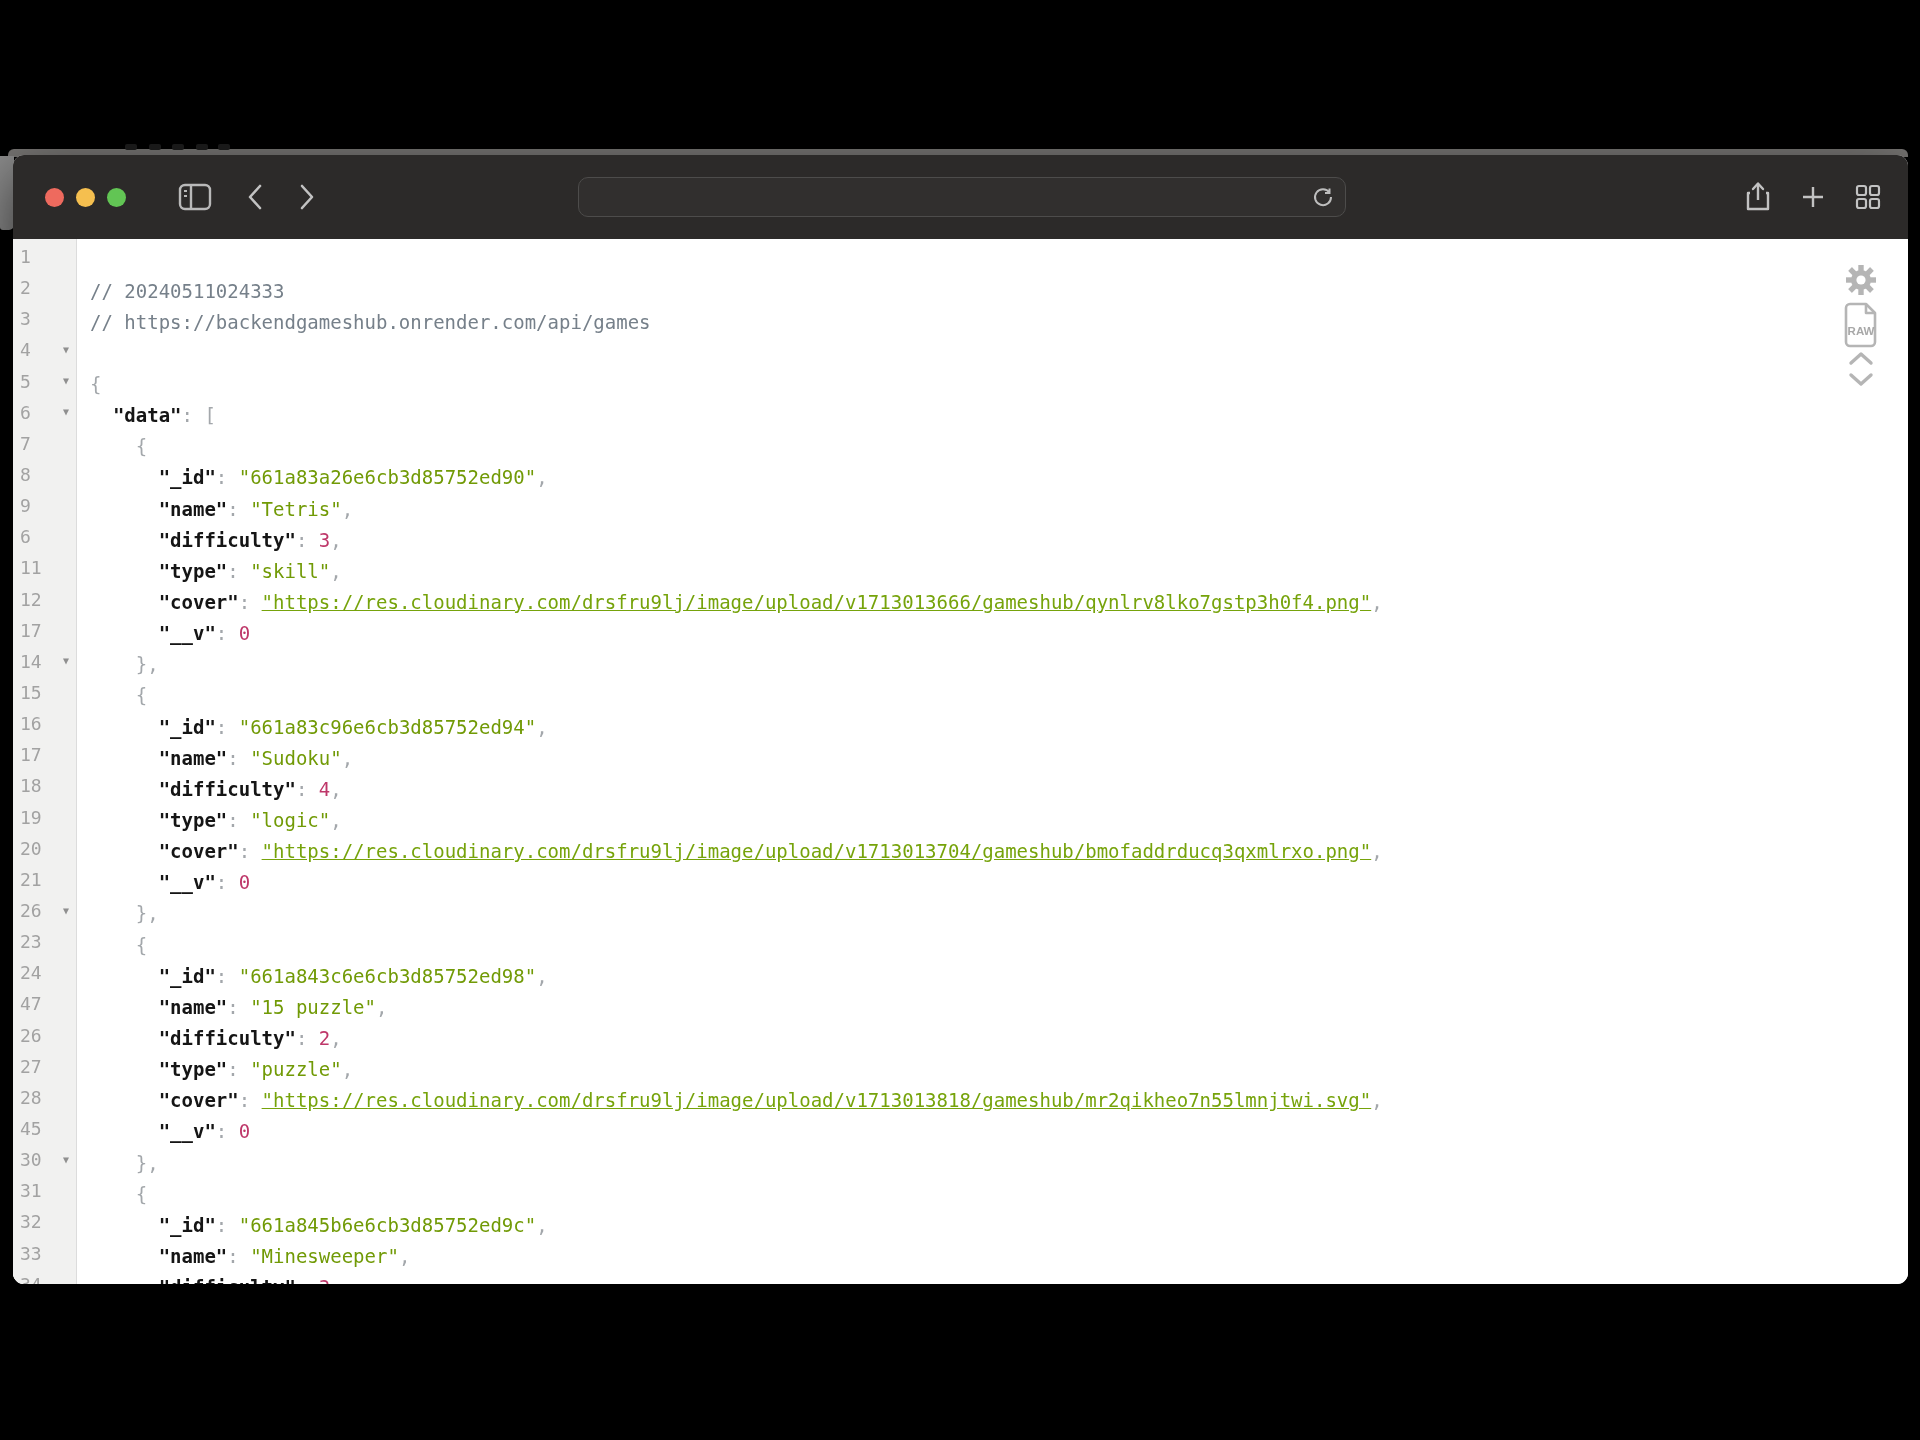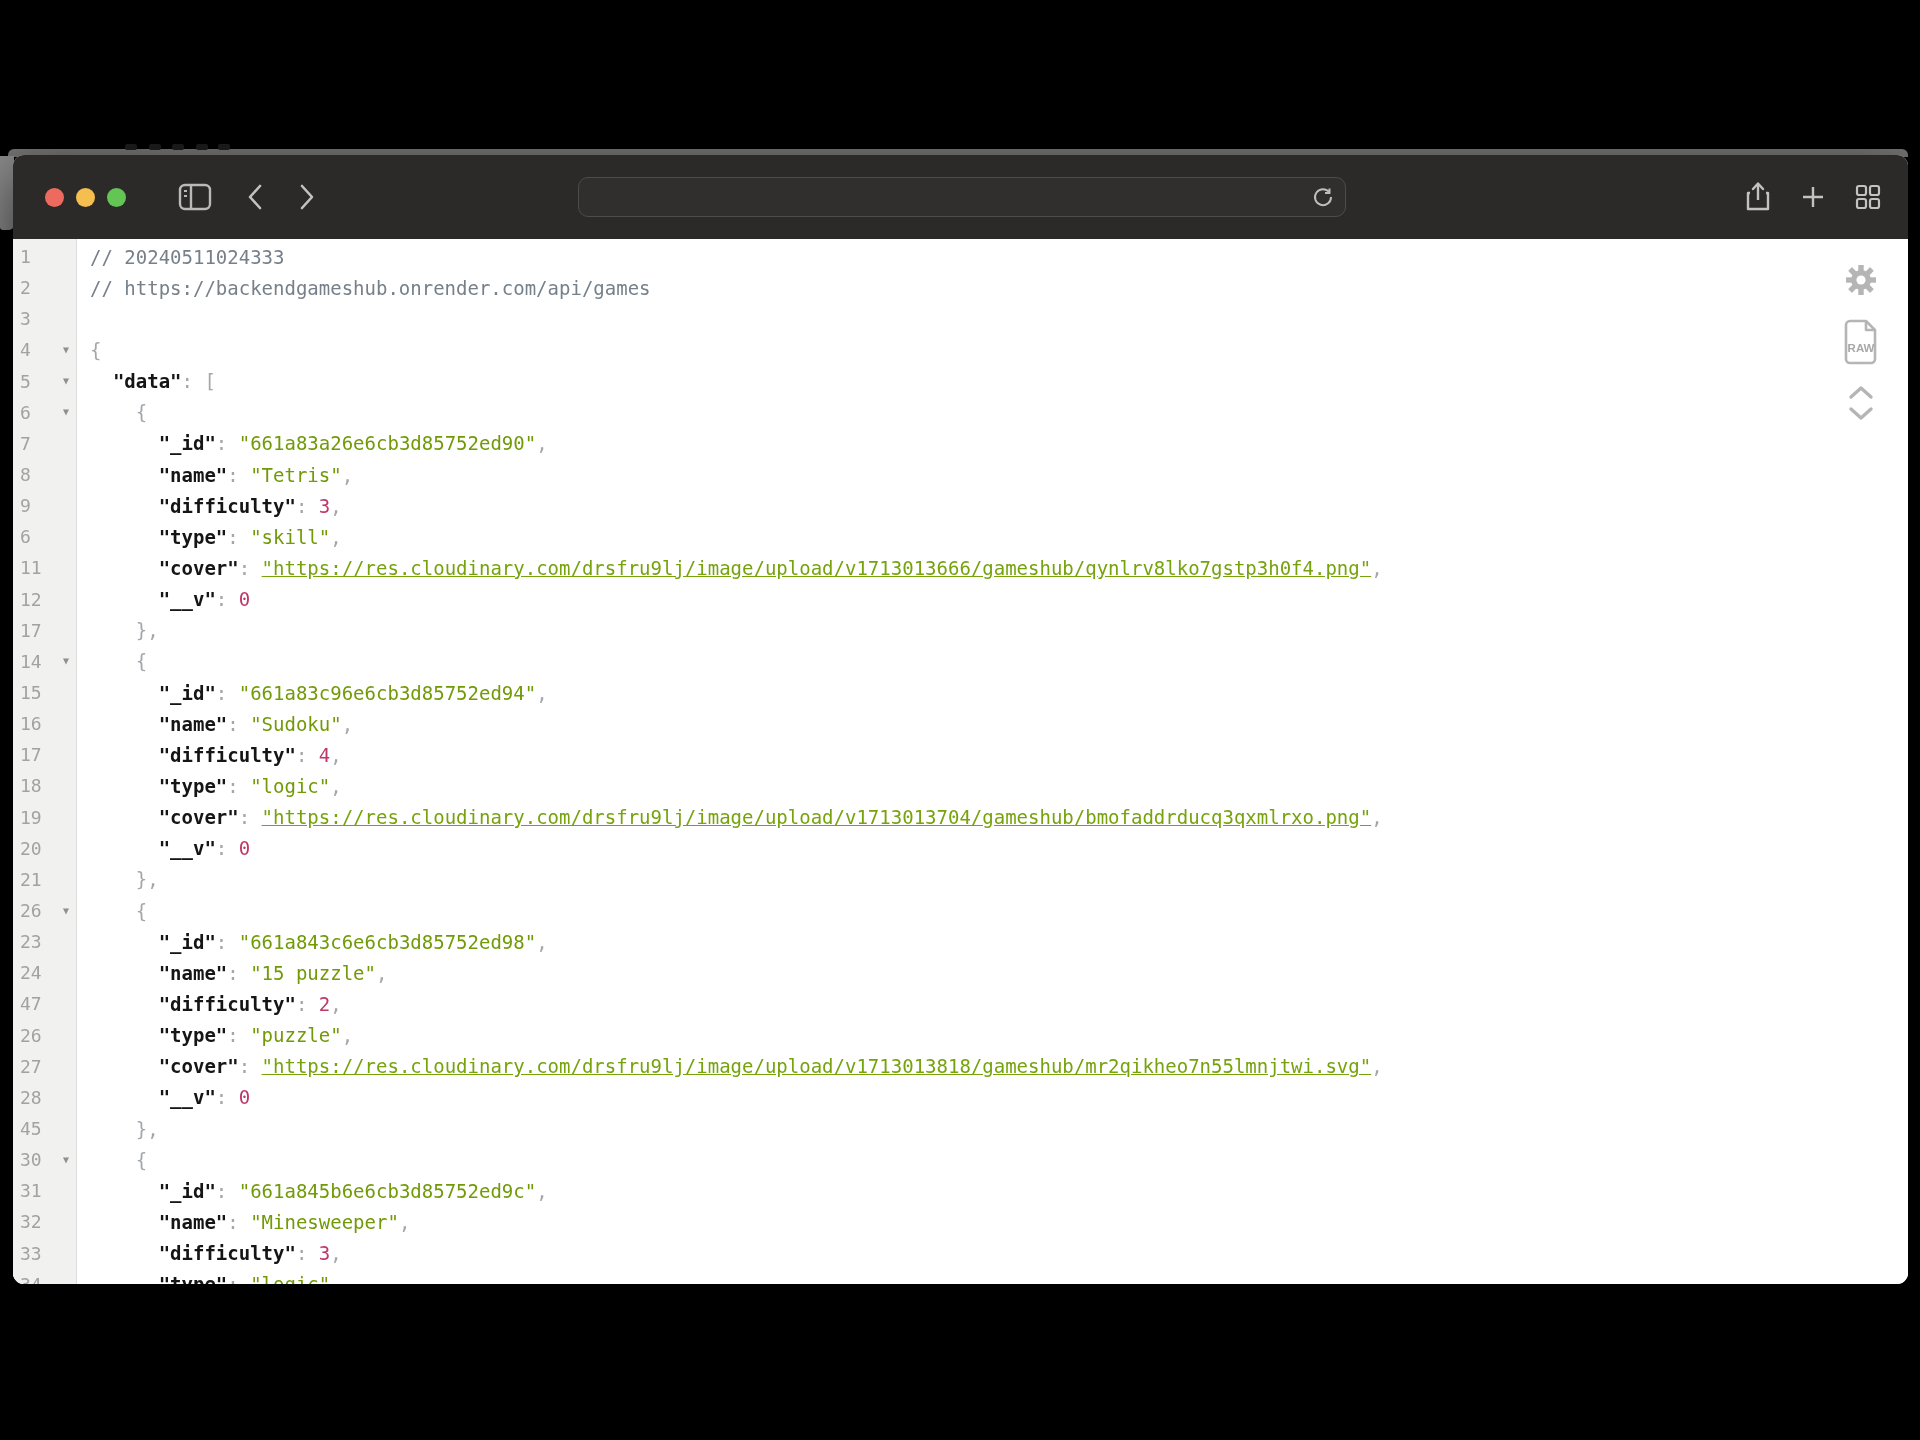--- a/index.html
+++ b/index.html
@@ -35,32 +35,32 @@
   .reload{margin-right:10px;}
   .right-icons{position:absolute;right:26px;top:0;height:84px;display:flex;align-items:center;gap:28px;}
 
   
   .content{flex:1;background:#fff;display:flex;position:relative;overflow:hidden;}
   .gutter{width:64px;flex:0 0 64px;background:#f1f1f0;border-right:1px solid #dcdcdc;
           padding-top:2px;box-sizing:border-box;}
   .gutter-row{height:31.15px;display:flex;align-items:center;}
   .ln{width:36px;padding-left:7px;font-size:18px;color:#a2a2a2;text-align:left;}
   .caret{width:20px;font-size:10px;color:#8f8f8f;text-align:center;line-height:1;}
-  .code{flex:1;padding:2px 0 0 13px;white-space:pre;}
+  .code{flex:1;padding:2px 0 0 13px;white-space:pre;margin-top:34px;}
   .code-row{height:31.15px;display:flex;align-items:center;font-size:19px;white-space:pre;}
   .t-comment{color:#76808a;}
   .t-punct{color:#a3a7ab;}
   .t-key{color:#151515;font-weight:bold;}
   .t-str{color:#719a06;}
   .t-num{color:#be3769;}
   .t-link{color:#76a30b;text-decoration:underline;}
 
   
   .viewer-controls{position:absolute;right:28px;top:22px;display:flex;flex-direction:column;
-                   align-items:center;gap:17px;}
+                   align-items:center;}
   .fold-stack{display:flex;flex-direction:column;gap:3px;align-items:center;}
   .vc-btn{background:none;border:none;padding:0;cursor:default;}
 </style>
 </head>
 <body>
 
 <div class="bg-strip"></div>
 <div class="bg-nub" style="left:125px"></div>
 <div class="bg-nub" style="left:149px"></div>
 <div class="bg-nub" style="left:172px"></div>

